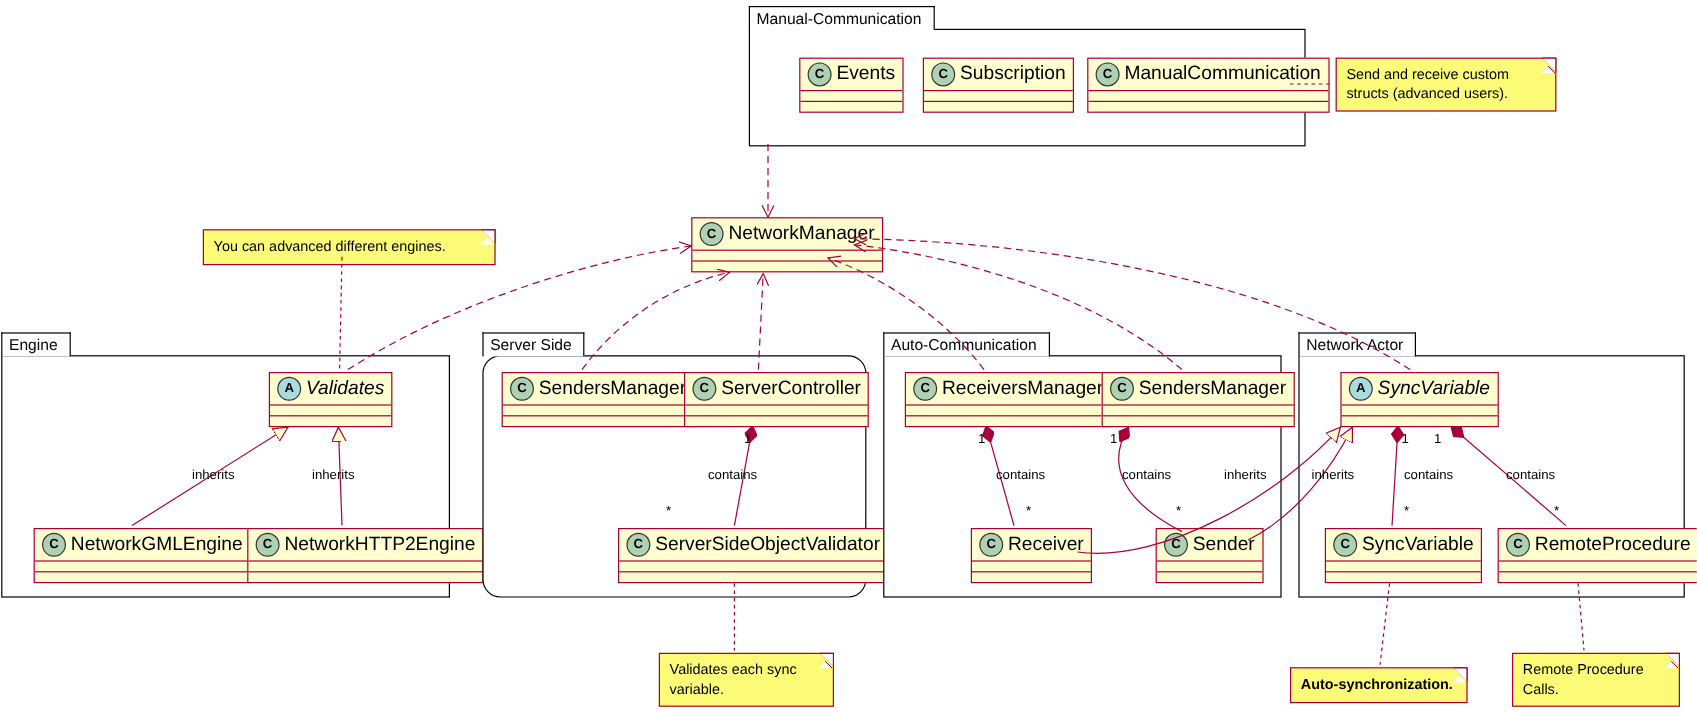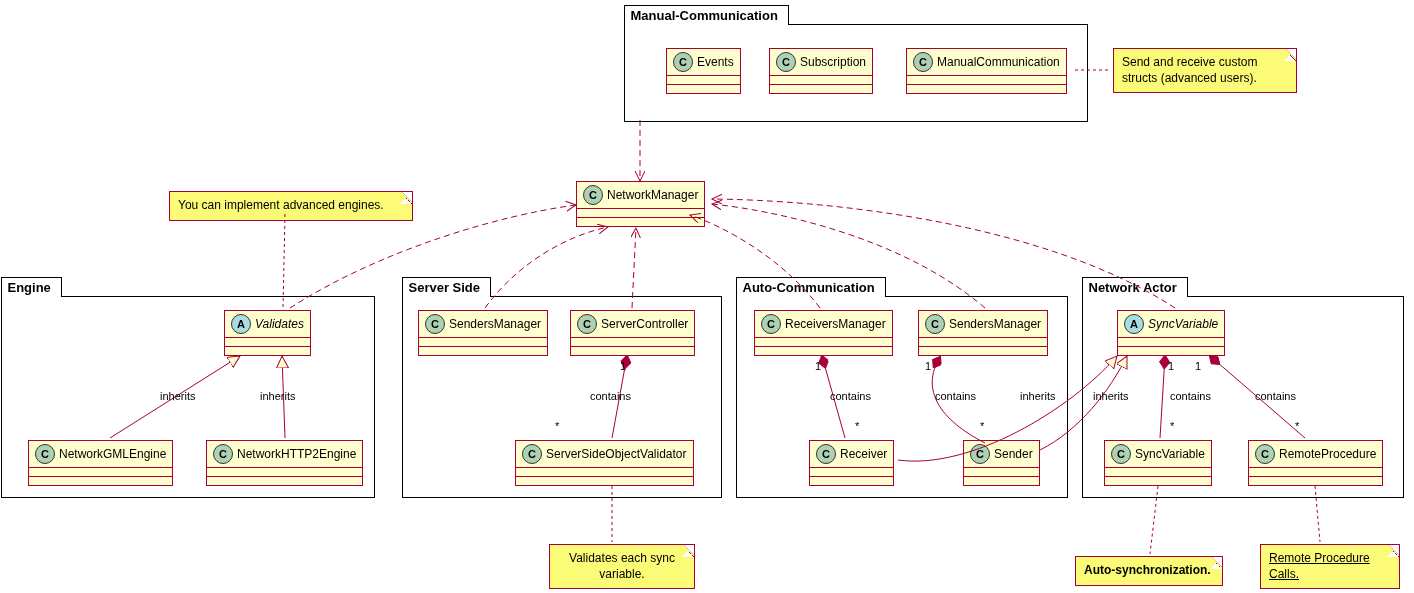--- a/index.html
+++ b/index.html
@@ -17,21 +17,21 @@
     background: #fff;
   }
   .package-tab {
     position: absolute;
     top: -20px;
     left: -1.5px;
     border: 1.5px solid #000;
     border-bottom: none;
     background: #fff;
     padding: 2px 10px 2px 6px;
-    font-weight: bold;
+    font-weight: normal;
     font-size: 13px;
   }
   .package-tab::after {
     content: "";
   }
   .cls {
     position: absolute;
     background: #FEFECE;
     border: 1.5px solid #A80036;
     min-width: 60px;
@@ -56,21 +56,21 @@
     height: 18px;
     border-radius: 50%;
     align-items: center;
     justify-content: center;
     font-weight: bold;
     font-size: 11px;
     border: 1px solid #333;
   }
   .circ-c { background: #ADD1B2; }
   .circ-a { background: #A9DCDF; }
-  .cls-name { font-size: 12px; }
+  .cls-name { font-size: 16px; }
   .cls-name.abstract { font-style: italic; }
 
   .note {
     position: absolute;
     background: #FBFB77;
     border: 1px solid #A80036;
     padding: 6px 8px;
     font-size: 12px;
     line-height: 1.3;
   }
@@ -175,25 +175,25 @@
 </div>
 <div class="cls" style="left:206px; top:440px;">
   <div class="cls-header">
     <span class="stereotype-circle circ-c">C</span>
     <span class="cls-name">NetworkHTTP2Engine</span>
   </div>
     <div class="cls-body"></div>
     <div class="cls-body2"></div>
 </div>
 <div class="note" style="left:169px; top:191px; width:226px;">
-  <span>You can implement advanced engines.</span>
-  <div class="note-fold"></div><div class="note-fold2"></div>
-</div>
-
-<div class="package" style="left:402px; top:296px; width:318px; height:200px;">
+  <span>You can advanced different engines.</span>
+  <div class="note-fold"></div><div class="note-fold2"></div>
+</div>
+
+<div class="package" style="left:402px; top:296px; width:318px; height:200px;border-radius:15px;">
   <div class="package-tab">Server Side</div>
 </div>
 <div class="cls" style="left:418px; top:310px;">
   <div class="cls-header">
     <span class="stereotype-circle circ-c">C</span>
     <span class="cls-name">SendersManager</span>
   </div>
     <div class="cls-body"></div>
     <div class="cls-body2"></div>
 </div>
@@ -206,21 +206,21 @@
     <div class="cls-body2"></div>
 </div>
 <div class="cls" style="left:515px; top:440px;">
   <div class="cls-header">
     <span class="stereotype-circle circ-c">C</span>
     <span class="cls-name">ServerSideObjectValidator</span>
   </div>
     <div class="cls-body"></div>
     <div class="cls-body2"></div>
 </div>
-<div class="note" style="left:549px; top:544px; width:128px;text-align:center;">
+<div class="note" style="left:549px; top:544px; width:128px;">
   <span style="white-space:pre-line;">Validates each sync
 variable.</span>
   <div class="note-fold"></div><div class="note-fold2"></div>
 </div>
 
 <div class="package" style="left:736px; top:296px; width:330px; height:200px;">
   <div class="package-tab">Auto-Communication</div>
 </div>
 <div class="cls" style="left:754px; top:310px;">
   <div class="cls-header">
@@ -280,21 +280,21 @@
     <span class="cls-name">RemoteProcedure</span>
   </div>
     <div class="cls-body"></div>
     <div class="cls-body2"></div>
 </div>
 <div class="note" style="left:1075px; top:556px; width:130px;font-weight:bold;">
   <span>Auto-synchronization.</span>
   <div class="note-fold"></div><div class="note-fold2"></div>
 </div>
 <div class="note" style="left:1260px; top:544px; width:122px;">
-  <span style="white-space:pre-line;text-decoration:underline;">Remote Procedure
+  <span style="white-space:pre-line;">Remote Procedure
 Calls.</span>
   <div class="note-fold"></div><div class="note-fold2"></div>
 </div>
 
 <svg class="lines">
   <defs>
     <marker id="arrow-open" markerWidth="12" markerHeight="12" refX="10" refY="5" orient="auto">
       <path d="M0,0 L10,5 L0,10" fill="none" stroke="#A80036" stroke-width="1"></path>
     </marker>
     <marker id="arrow-open-small" markerWidth="10" markerHeight="10" refX="8" refY="4" orient="auto">

